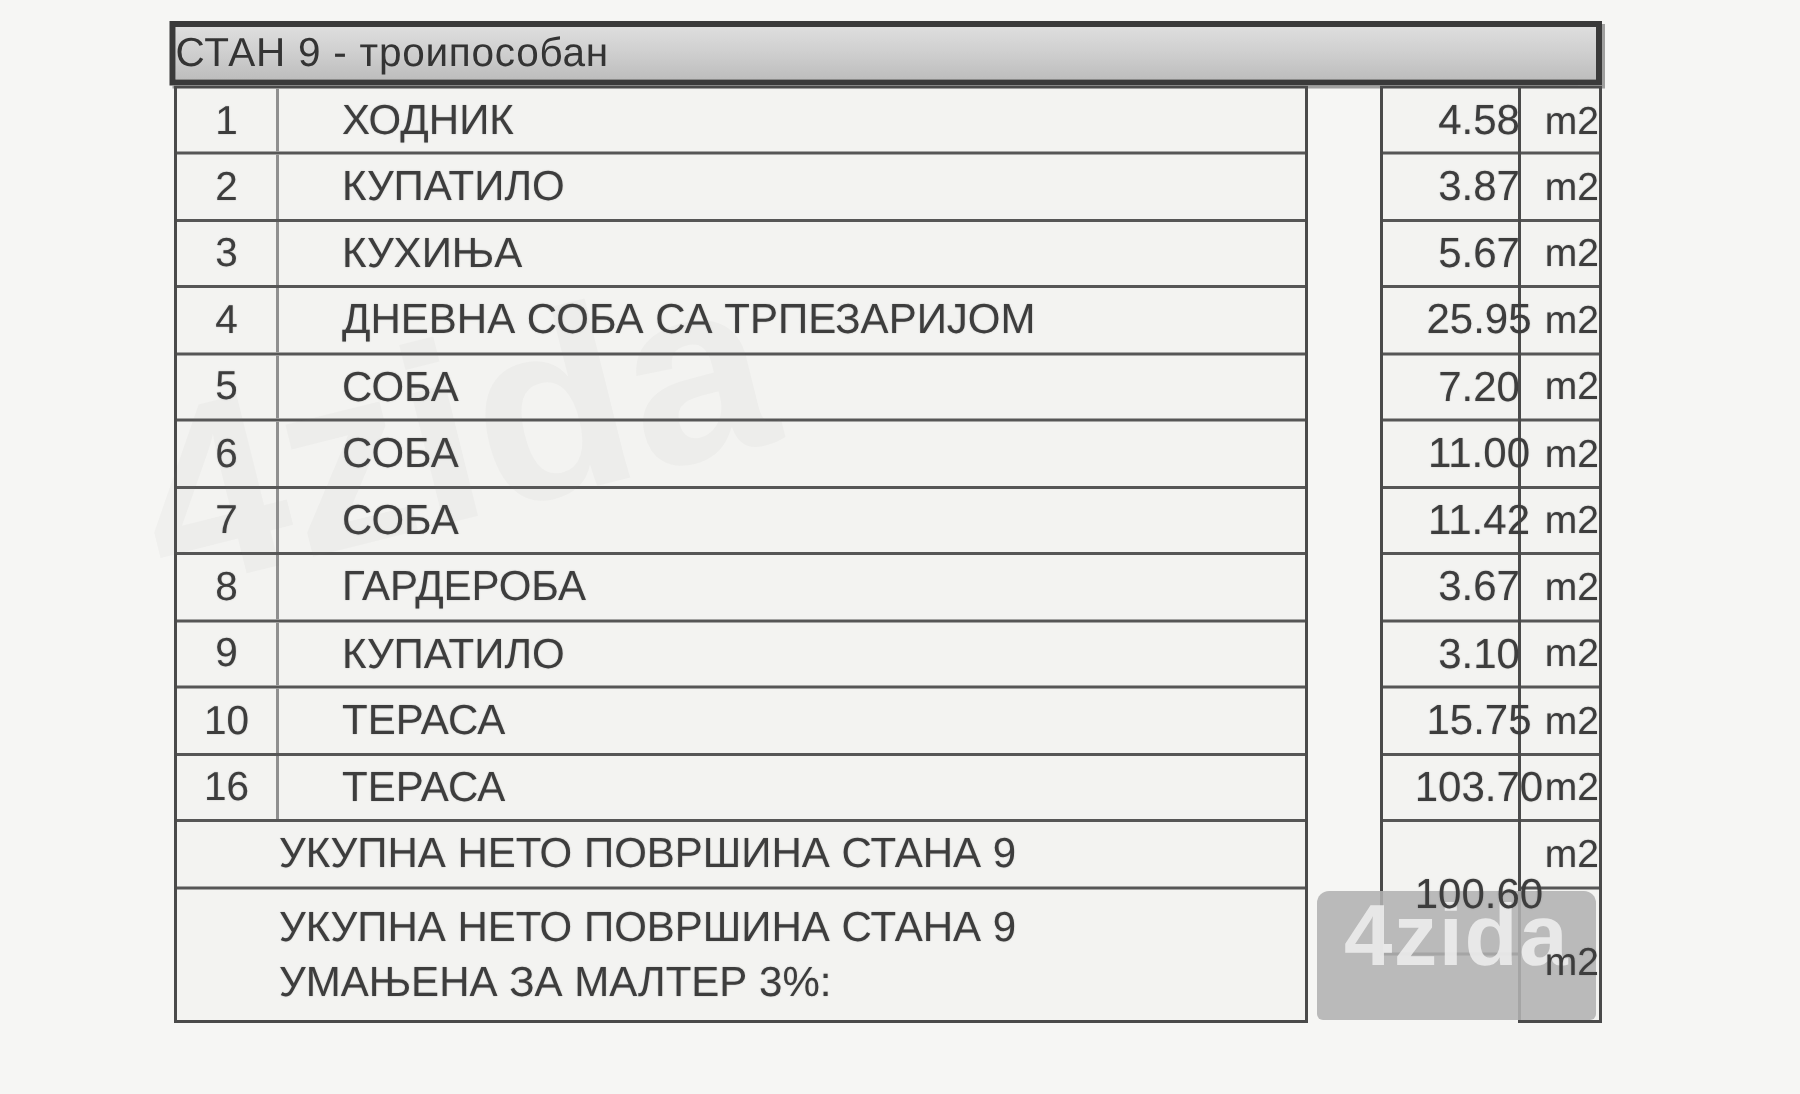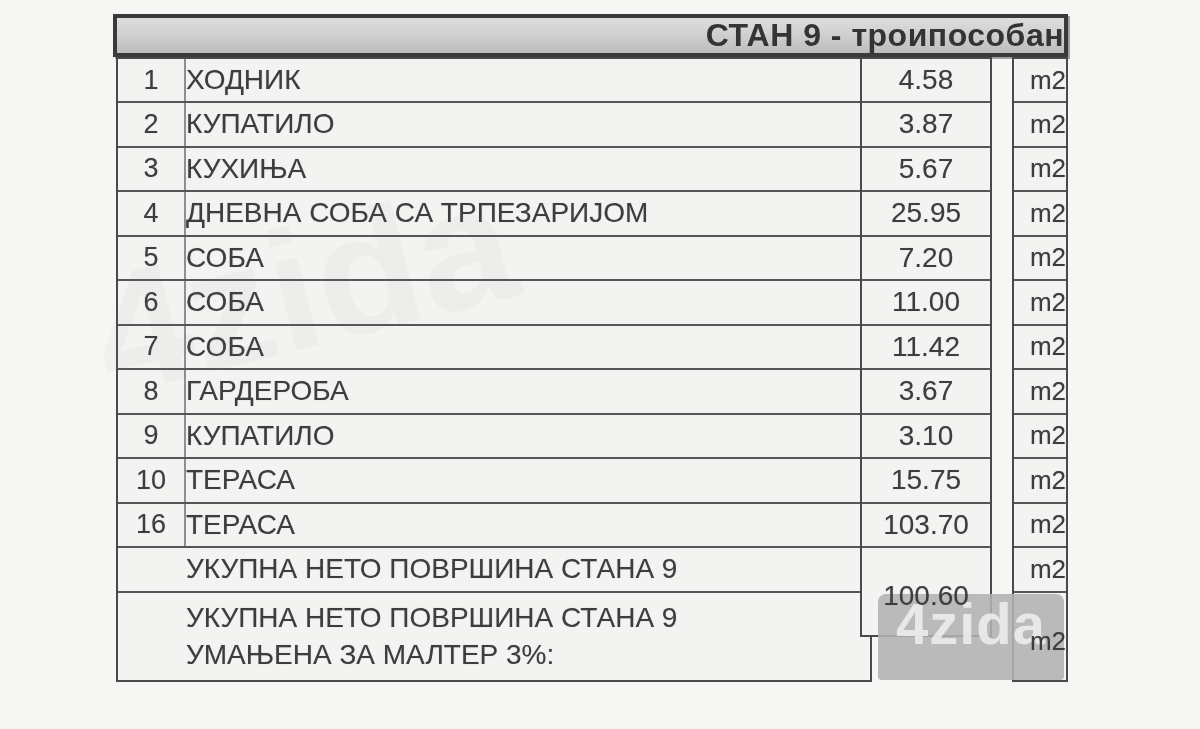--- a/index.html
+++ b/index.html
@@ -17,37 +17,37 @@
   }
   
   .titlebar {
     position: absolute;
     left: 113px; top: 14px;
     width: 947px; height: 35px;
     box-sizing: content-box;
     border: 4px solid #3a3a3a;
     background: linear-gradient(180deg, #dedede 0%, #cdcdcd 55%, #bdbdbd 100%);
     box-shadow: 2px 2px 0 rgba(90,90,90,.55);
-    text-align: right;
+    text-align: left;
     line-height: 35px;
-    font-size: 32px;
-    font-weight: bold;
+    font-size: 27px;
+    font-weight: normal;
     color: #343434;
     letter-spacing: 0.5px;
   }
   
   .col {
     position: absolute;
     top: 57px;
     box-sizing: border-box;
     border: 2px solid #4a4a4a;
     background: #f3f3f1;
   }
   #colA { left: 116px; width: 756px; }
-  #colB { left: 860px; width: 132px; }
+  #colB { left: 920px; width: 132px; }
   #colC { left: 1012px; width: 56px; }
 
   .cell {
     box-sizing: border-box;
     border-top: 2px solid #565656;
     height: 44.5px;
     display: flex;
     align-items: center;
     font-size: 28px;
     text-shadow: 0 0 1px rgba(70,70,70,.35);
@@ -57,21 +57,21 @@
 
   
   .num {
     width: 66px;
     align-self: stretch;
     display: flex; align-items: center; justify-content: center;
     border-right: 2px solid #8f8f8f;
     font-size: 27px;
     flex: 0 0 auto;
   }
-  .name { padding-left: 0; white-space: nowrap; }
+  .name { padding-left: 30px; white-space: nowrap; margin-left: 12px; }
   .tot-label { padding-left: 68px; white-space: nowrap; }
   .cell.dbl.left {
     flex-direction: column;
     align-items: flex-start;
     justify-content: center;
     padding-left: 68px;
     gap: 7px;
     line-height: 1.05;
   }
   

